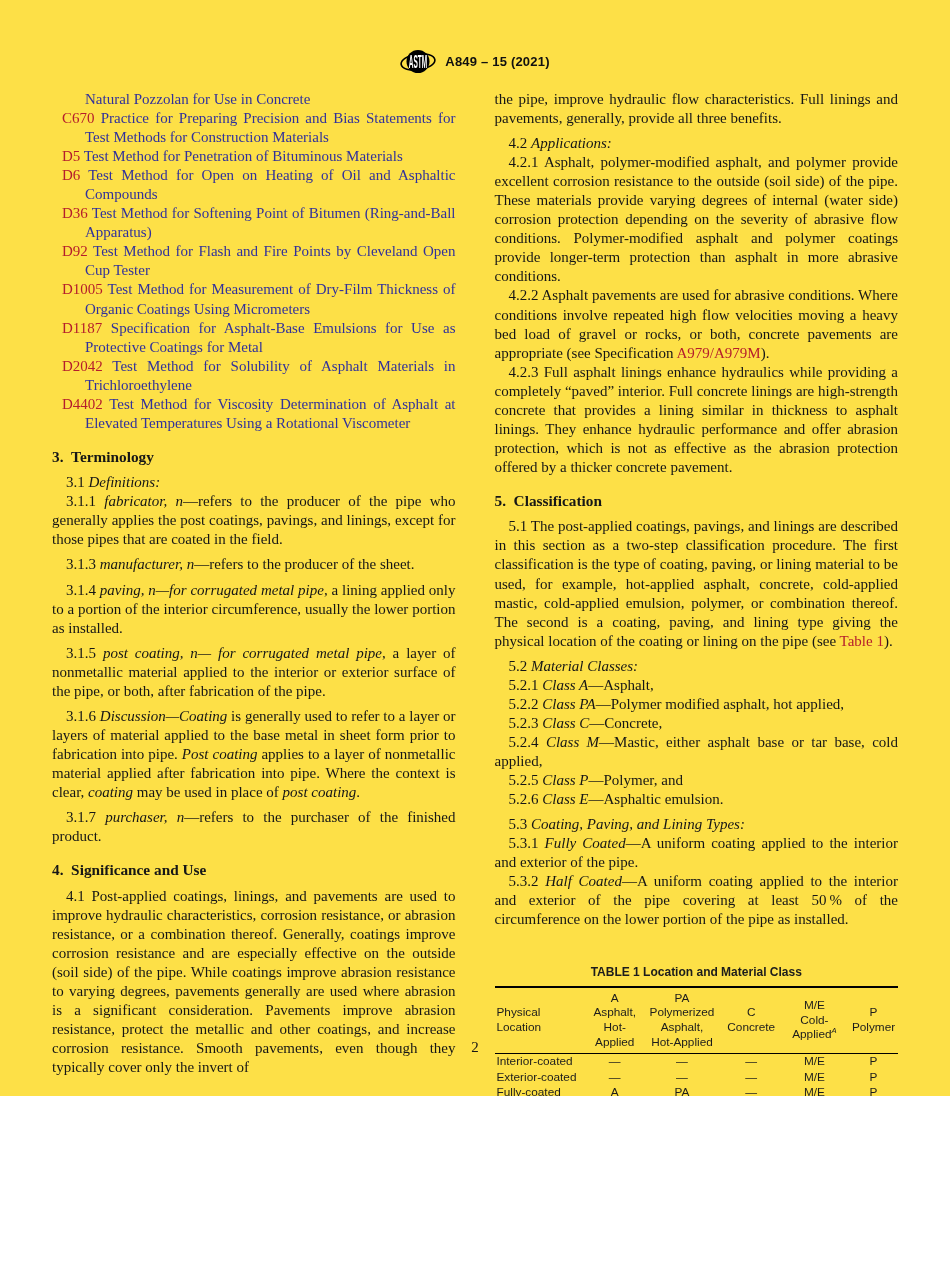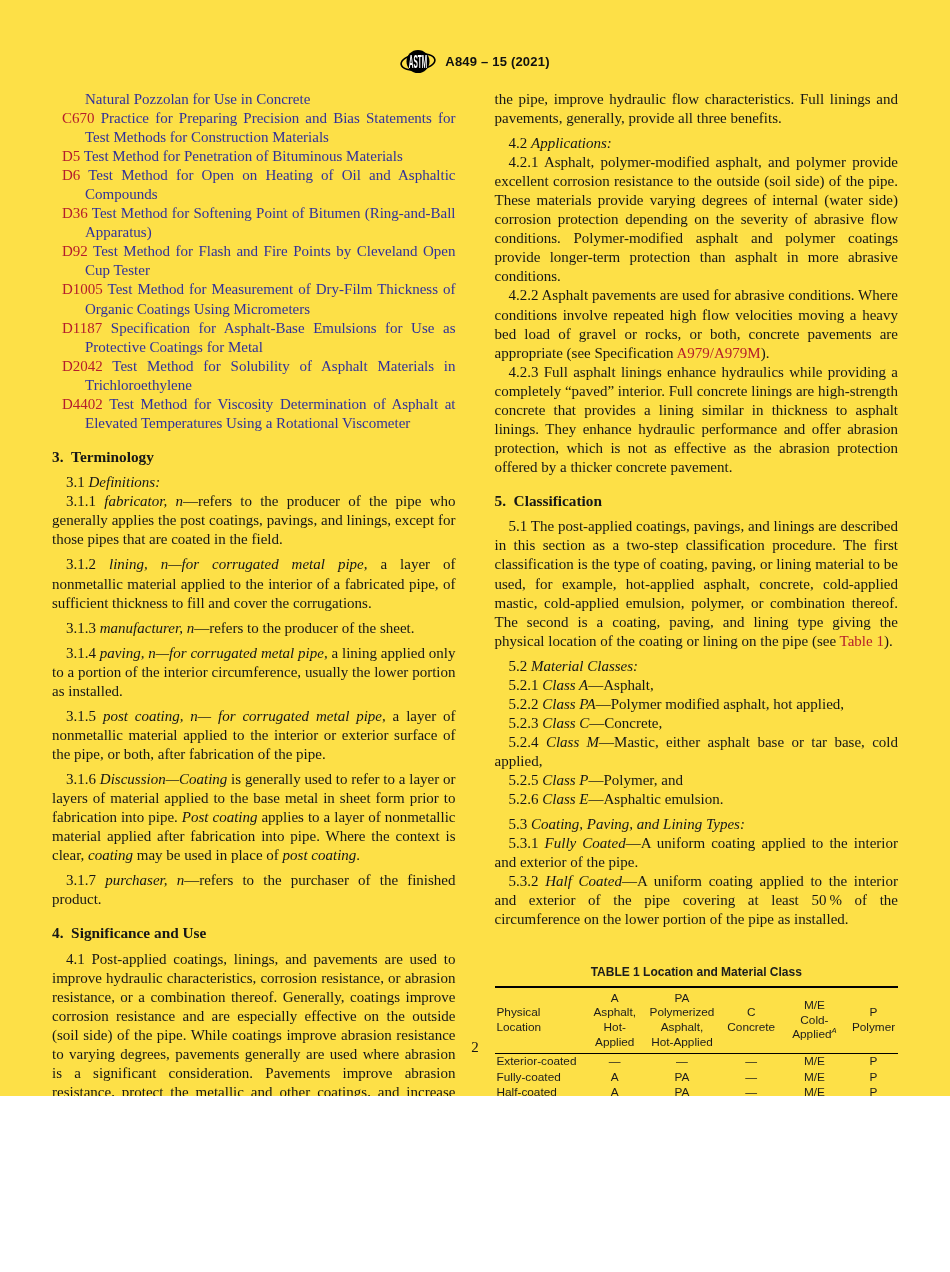--- a/index.html
+++ b/index.html
@@ -90,21 +90,20 @@
           <p class="ref"><span class="red">D1005</span><span class="blue"> Test Method for Measurement of Dry-Film Thickness of Organic Coatings Using Micrometers</span></p>
           <p class="ref"><span class="red">D1187</span><span class="blue"> Specification for Asphalt-Base Emulsions for Use as Protective Coatings for Metal</span></p>
           <p class="ref"><span class="red">D2042</span><span class="blue"> Test Method for Solubility of Asphalt Materials in Trichloroethylene</span></p>
           <p class="ref"><span class="red">D4402</span><span class="blue"> Test Method for Viscosity Determination of Asphalt at Elevated Temperatures Using a Rotational Viscometer</span></p>
         </div>
 
       <h2 class="sec">3.&nbsp;&nbsp;Terminology</h2>
       <div>
           <p class="para"><span>3.1 </span><span class="it">Definitions:</span></p>
           <p class="para"><span>3.1.1 </span><span class="it">fabricator, n</span><span>—refers to the producer of the pipe who generally applies the post coatings, pavings, and linings, except for those pipes that are coated in the field.</span></p>
-          <p class="para gap"><span>3.1.2 </span><span class="it">lining, n—for corrugated metal pipe</span><span>, a layer of nonmetallic material applied to the interior of a fabricated pipe, of sufficient thickness to fill and cover the corrugations.</span></p>
           <p class="para gap"><span>3.1.3 </span><span class="it">manufacturer, n</span><span>—refers to the producer of the sheet.</span></p>
           <p class="para gap"><span>3.1.4 </span><span class="it">paving, n—for corrugated metal pipe</span><span>, a lining applied only to a portion of the interior circumference, usually the lower portion as installed.</span></p>
           <p class="para gap"><span>3.1.5 </span><span class="it">post coating, n— for corrugated metal pipe</span><span>, a layer of nonmetallic material applied to the interior or exterior surface of the pipe, or both, after fabrication of the pipe.</span></p>
           <p class="para gap"><span>3.1.6 </span><span class="it">Discussion—Coating</span><span> is generally used to refer to a layer or layers of material applied to the base metal in sheet form prior to fabrication into pipe. </span><span class="it">Post coating</span><span> applies to a layer of nonmetallic material applied after fabrication into pipe. Where the context is clear, </span><span class="it">coating</span><span> may be used in place of </span><span class="it">post coating</span><span>.</span></p>
           <p class="para gap"><span>3.1.7 </span><span class="it">purchaser, n</span><span>—refers to the purchaser of the finished product.</span></p>
         </div>
 
       <h2 class="sec">4.&nbsp;&nbsp;Significance and Use</h2>
       <div>
           <p class="para"><span>4.1 Post-applied coatings, linings, and pavements are used to improve hydraulic characteristics, corrosion resistance, or abrasion resistance, or a combination thereof. Generally, coatings improve corrosion resistance and are especially effective on the outside (soil side) of the pipe. While coatings improve abrasion resistance to varying degrees, pavements generally are used where abrasion is a significant consideration. Pavements improve abrasion resistance, protect the metallic and other coatings, and increase corrosion resistance. Smooth pavements, even though they typically cover only the invert of</span></p>
@@ -154,20 +153,28 @@
 Concrete</th>
                 <th>M/E
 Cold-
 Applied<sup class="it">A</sup></th>
                 <th>P
 Polymer</th>
               </tr>
             </thead>
             <tbody>
               <tr>
+                <td>Interior-coated</td>
+                <td>—</td>
+                <td>—</td>
+                <td>—</td>
+                <td>M/E</td>
+                <td>P</td>
+              </tr>
+              <tr>
                 <td>Exterior-coated</td>
                 <td>—</td>
                 <td>—</td>
                 <td>—</td>
                 <td>M/E</td>
                 <td>P</td>
               </tr>
               <tr>
                 <td>Fully-coated</td>
                 <td>A</td>

